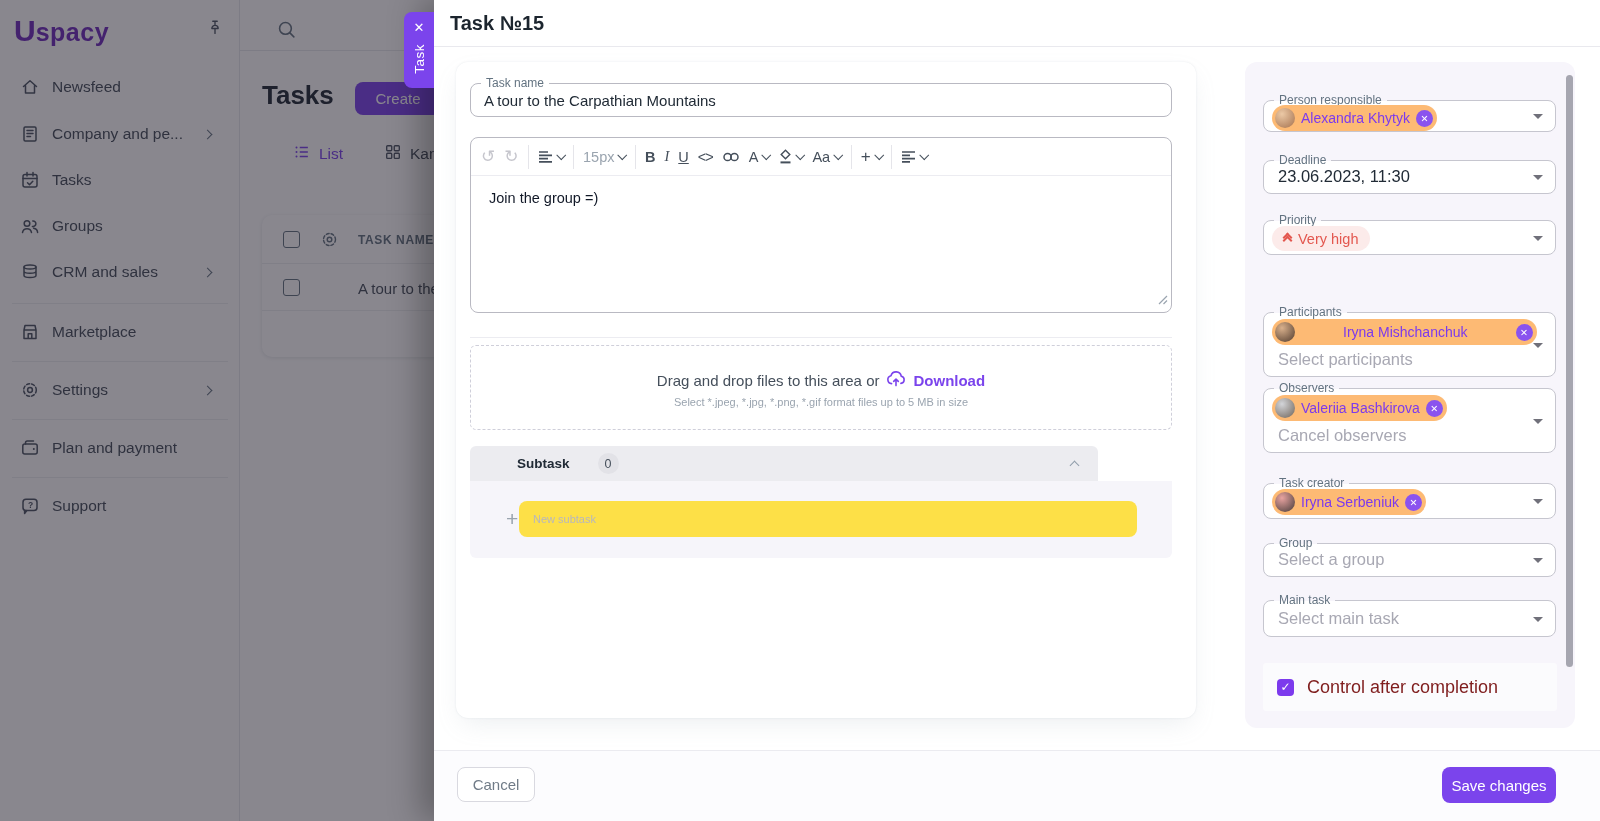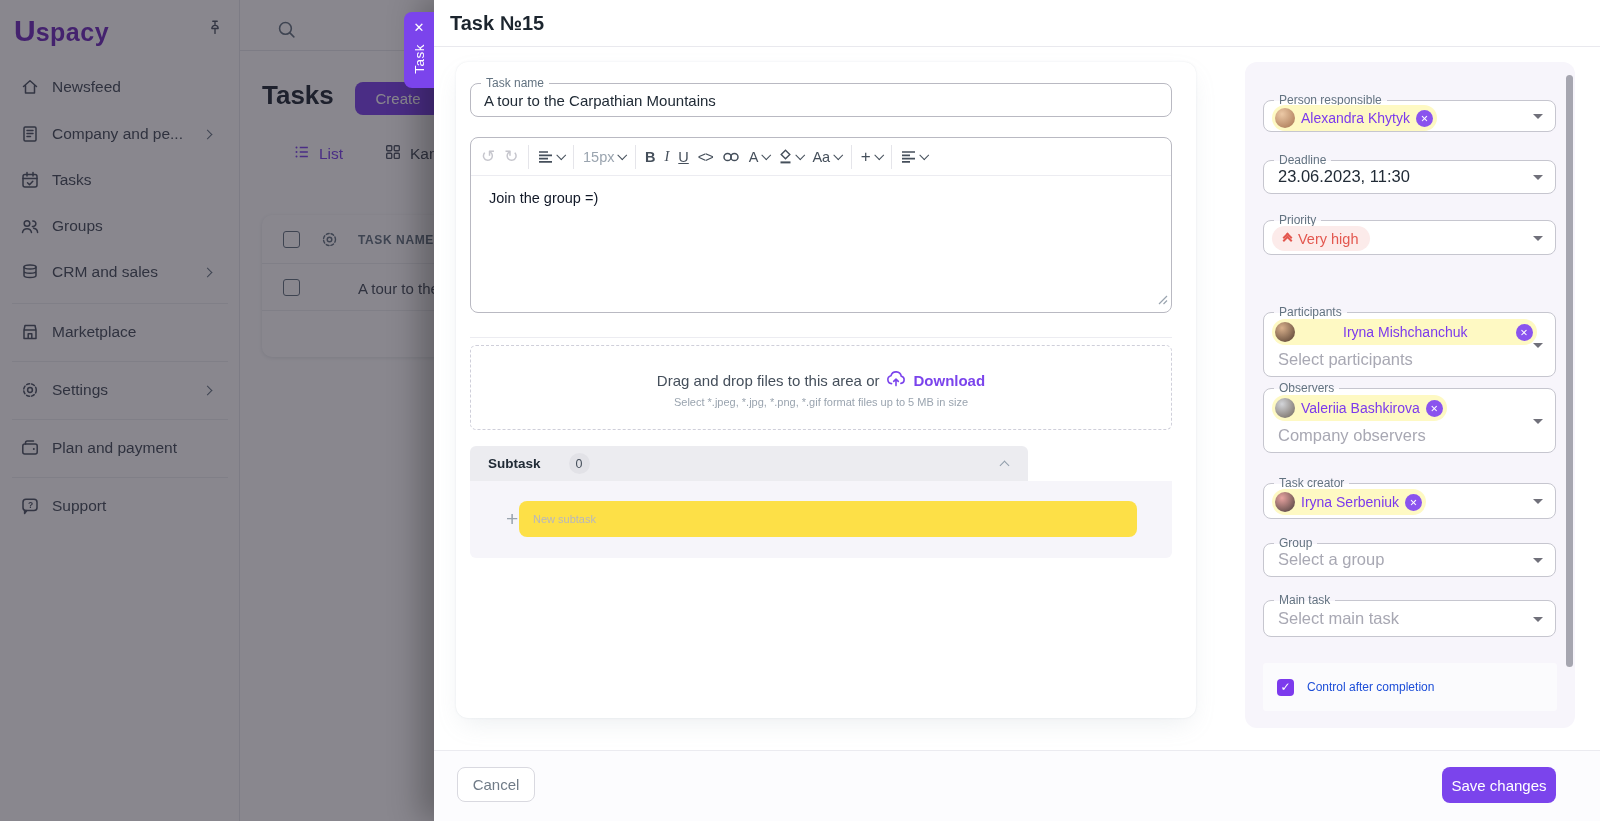--- a/index.html
+++ b/index.html
@@ -86,38 +86,38 @@
   .st-plus{position:absolute;left:36px;top:27px;color:#9aa4af;font-size:21px;line-height:21px;}
   .st-input{position:absolute;left:49px;top:20px;width:618px;height:36px;background:#fde047;border:0;border-radius:8px;
             outline:0;font-family:inherit;font-size:11px;color:#212b36;padding:0 14px;}
   .st-input::placeholder{color:#b6b6bf;}
 
   
   .panel{position:absolute;left:811px;top:62px;width:330px;height:666px;background:#f7f5fb;border-radius:12px;}
   .pfield{position:absolute;left:18px;width:293px;border:1px solid #c6c6cf;border-radius:8px;background:#fff;}
   .sel-arrow{position:absolute;right:12px;top:50%;margin-top:-2px;width:0;height:0;
              border-left:5px solid transparent;border-right:5px solid transparent;border-top:5px solid #70707a;}
-  .chip{position:absolute;left:8px;height:26px;background:#fef9c3;border-radius:14px;display:flex;align-items:center;gap:6px;padding:0 4px 0 3px;}
+  .chip{position:absolute;left:8px;height:26px;background:#fdba74;border-radius:14px;display:flex;align-items:center;gap:6px;padding:0 4px 0 3px;}
   .chip .cname{font-size:14px;color:#7c3aed;white-space:nowrap;}
   .av{width:20px;height:20px;border-radius:50%;}
   .av1{background:radial-gradient(circle at 35% 30%,#ecc9a6,#a4714e);}
   .av2{background:radial-gradient(circle at 35% 30%,#d9b08c,#4f3a2d);}
   .av3{background:radial-gradient(circle at 35% 30%,#d3d5d9,#6d6258);}
   .av4{background:radial-gradient(circle at 35% 30%,#e8a3a0,#433a38);}
   .xb{width:17px;height:17px;border-radius:50%;background:#8a53ee;color:#fff;font-size:9.5px;
       display:flex;align-items:center;justify-content:center;cursor:pointer;}
   .ph{position:absolute;left:14px;font-size:16.5px;color:#a8a8b3;white-space:nowrap;}
   .pr-chip{position:absolute;left:8px;top:5px;height:25px;background:#fcebea;border-radius:13px;
            display:flex;align-items:center;gap:7px;padding:0 12px;color:#e3574f;font-size:14.5px;}
   .pchev{width:7px;height:7px;border-top:2px solid #e3574f;border-right:2px solid #e3574f;transform:rotate(-45deg);}
   .ctrl-strip{position:absolute;left:18px;top:601px;width:294px;height:48px;background:rgba(255,255,255,.55);
               display:flex;align-items:center;gap:13px;padding-left:14px;border-radius:3px;}
   .ckbox{width:17px;height:17px;background:#7c3aed;border-radius:4px;color:#fff;font-size:12px;
          display:flex;align-items:center;justify-content:center;}
-  .ctrl-label{font-size:12px;color:#1d4ed8;}
+  .ctrl-label{font-size:18px;color:#7f1d1d;}
   .vscroll{position:absolute;left:1132px;top:75px;width:7px;height:592px;background:#a6a6b0;border-radius:4px;}
 
   
   .d-footer{position:absolute;left:0;top:750px;width:100%;height:71px;background:#fcfcfe;border-top:1px solid #ebebf0;}
   .cancel-btn{position:absolute;left:23px;top:16px;width:78px;height:35px;background:#fff;border:1px solid #d9d9e0;
               border-radius:8px;color:#707b87;font-size:15px;display:flex;align-items:center;justify-content:center;cursor:pointer;}
   .save-btn{position:absolute;left:1008px;top:16px;width:114px;height:36px;background:#7b44ec;border:0;border-radius:8px;
             color:#fff;font-size:15px;font-weight:500;display:flex;align-items:center;justify-content:center;cursor:pointer;}
 </style>
 </head>
@@ -343,21 +343,21 @@
             <svg width="20" height="17" viewBox="0 0 20 17" style="fill:none;stroke:#7b44ec;stroke-width:1.6;stroke-linecap:round;stroke-linejoin:round;">
                 <path d="M5.6 13.6a4 4 0 0 1-.6-7.9 5.3 5.3 0 0 1 10.3.6 3.6 3.6 0 0 1-.4 7.1"></path>
                 <path d="M10 15.6V9.4M7.7 11.4 10 9.1l2.3 2.3"></path>
               </svg>
           </span>
           <span class="up-link">Download</span>
         </div>
         <div class="up-hint">Select *.jpeg, *.jpg, *.png, *.gif format files up to 5 MB in size</div>
       </div>
 
-      <div class="st-head" style="left:14px;top:384px;width:558px;height:35px;">
+      <div class="st-head" style="left:14px;top:384px;width:628px;height:35px;padding-left:29px;">
         <span class="st-title">Subtask</span>
         <span class="st-badge">0</span>
         <span class="cu"></span>
       </div>
       <div class="st-body" style="left:14px;top:419px;width:702px;height:77px;">
         <span class="st-plus">+</span>
         <input class="st-input" placeholder="New subtask" style="">
       </div>
     </div>
 
@@ -402,21 +402,21 @@
         <span class="sel-arrow"></span>
       </div>
 
       <div class="pfield" style="top:326px;height:65px;">
         <span class="flabel panelbg">Observers</span>
         <span class="chip" style="top:6px;">
           <span class="av av3"></span>
           <span class="cname">Valeriia Bashkirova</span>
           <span class="xb">✕</span>
         </span>
-        <span class="ph" style="top:37px;">Company observers</span>
+        <span class="ph" style="top:37px;">Cancel observers</span>
         <span class="sel-arrow"></span>
       </div>
 
       <div class="pfield" style="top:421px;height:36px;">
         <span class="flabel panelbg">Task creator</span>
         <span class="chip" style="top:5px;">
           <span class="av av4"></span>
           <span class="cname">Iryna Serbeniuk</span>
           <span class="xb">✕</span>
         </span>

